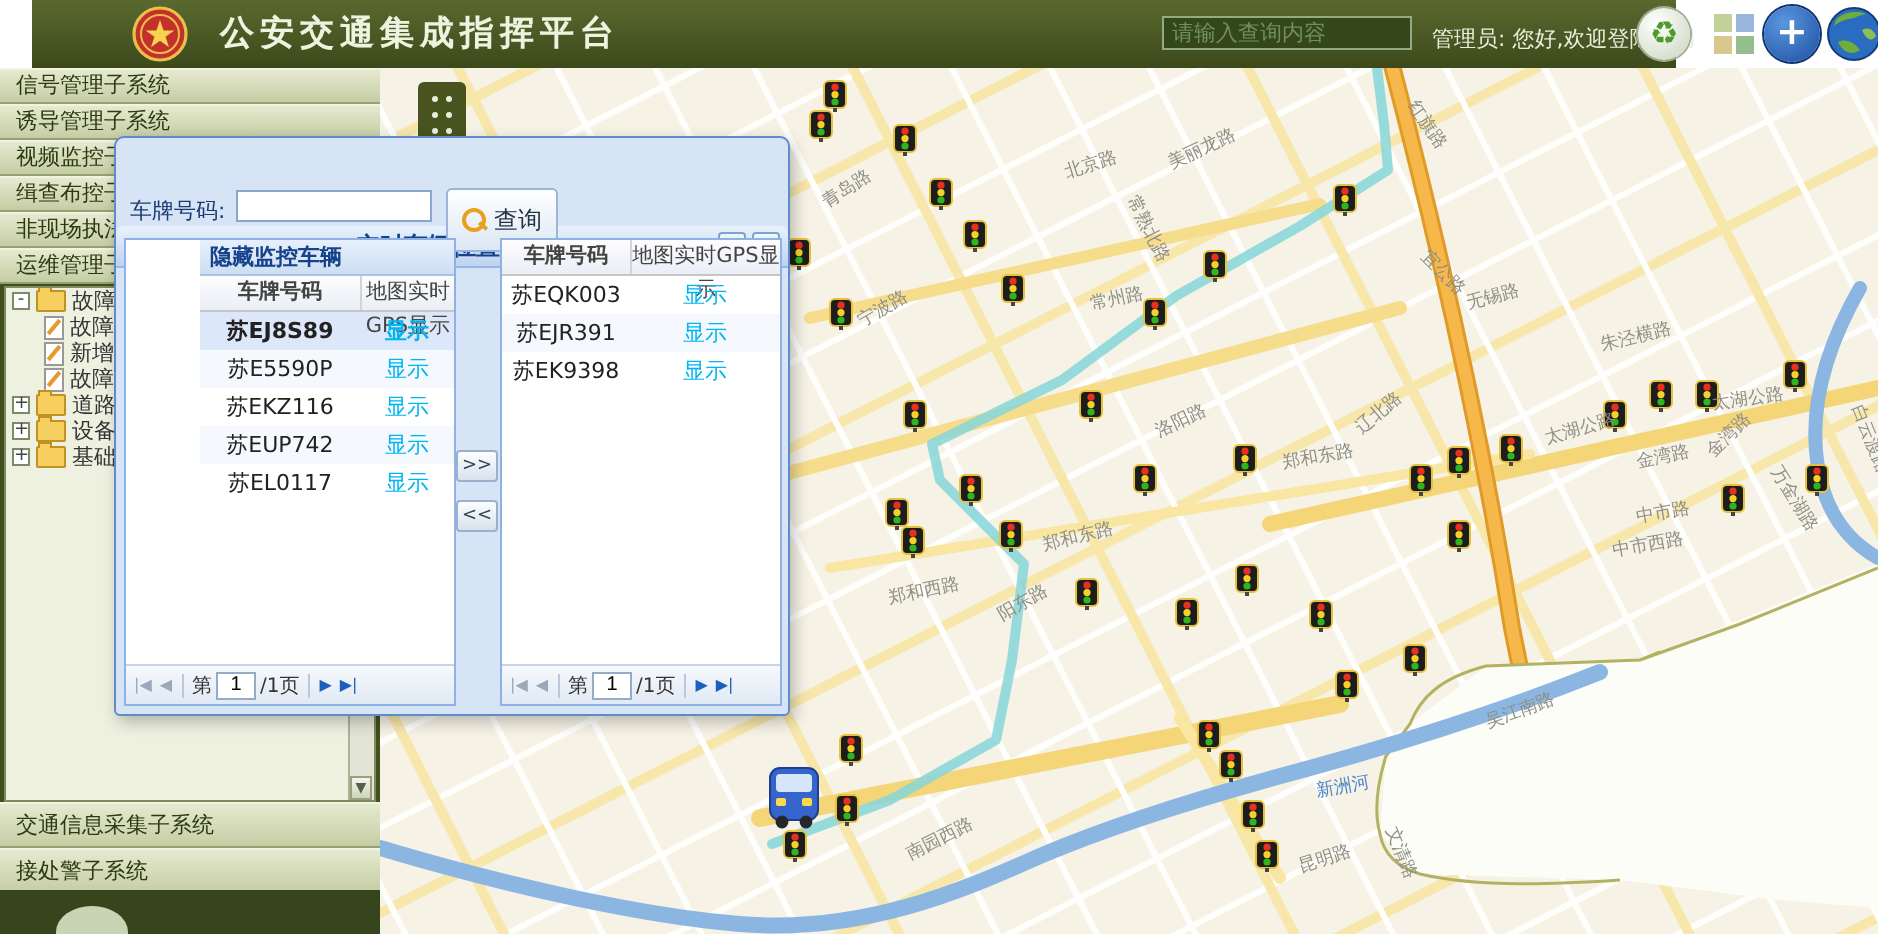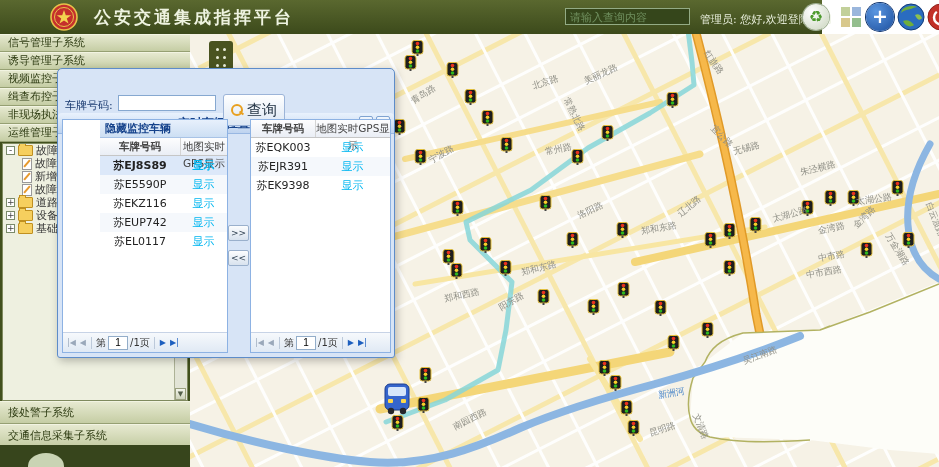--- a/index.html
+++ b/index.html
@@ -1,19 +1,19 @@
 <!DOCTYPE html>
 <html><head>
 <meta charset="utf-8">
 <style>
   html,body{margin:0;padding:0;}
   body{width:939px;height:467px;overflow:hidden;position:relative;background:#fff;
        font-family:"DejaVu Sans",sans-serif;}
   
-  .header{position:absolute;left:0;top:0;width:822px;height:34px;z-index:60;
+  .header{position:absolute;left:16px;top:0;width:822px;height:34px;z-index:60;
           background:linear-gradient(#5a682f,#3c4a1b);}
   .emblem{position:absolute;left:50px;top:3px;width:28px;height:28px;}
   .app-title{position:absolute;left:94px;top:0;height:34px;line-height:34px;
              font-size:17px;font-weight:bold;color:#eef3e0;letter-spacing:3px;}
   .hdr-search{position:absolute;left:565px;top:8px;width:115px;height:15px;background:#35461b;
               border:1px solid #93ab85;color:#7d9a6b;font-size:11px;padding:0 4px;}
   .hdr-search::placeholder{color:#6f8f5e;opacity:1;}
   .welcome{position:absolute;left:700px;top:12px;font-size:11px;color:#e8eedb;white-space:nowrap;}
   .hicon{position:absolute;cursor:pointer;}
   .refresh{left:803px;top:4px;width:26px;height:26px;border-radius:50%;
@@ -77,21 +77,21 @@
           background:linear-gradient(#f2f7fd,#cfdff4);border:1px solid #7fa3d1;border-radius:2px;
           font-size:10px;line-height:11px;text-align:center;color:#39609e;font-weight:bold;cursor:pointer;}
   .dlg-btn.collapse{right:21px;}.dlg-btn.close{right:4px;}
   .collapse i{display:inline-block;font-style:normal;transform:rotate(90deg);}
   .dlg-body{position:absolute;left:0;top:21px;right:0;bottom:0;}
   .form-row label{position:absolute;left:7px;top:8px;font-size:11px;color:#1a3a70;}
   .plate-input{position:absolute;left:60px;top:5px;width:92px;height:14px;border:1px solid #86a8d0;
           font-size:11px;padding:0 2px;}
   .query-btn{position:absolute;left:165px;top:4px;height:32px;display:flex;align-items:center;gap:4px;
           padding:0 7px;background:linear-gradient(#fff,#dce7f4);border:1px solid #9cb4d8;
-          border-radius:3px;font-size:15px;color:#223344;font-family:inherit;cursor:pointer;}
+          border-radius:3px;font-size:12px;color:#223344;font-family:inherit;cursor:pointer;}
   .mag{width:8px;height:8px;border:2px solid #e8a020;border-radius:50%;position:relative;
           display:inline-block;flex:none;}
   .mag::after{content:"";position:absolute;left:6px;top:6px;width:5px;height:2px;background:#e8a020;
           transform:rotate(40deg);}
   .panel{position:absolute;top:29px;height:234px;background:#fff;border:1px solid #8db2e3;
          box-sizing:border-box;}
   .panel.left{left:4px;width:166px;padding-left:37px;}
   .panel.right{left:192px;width:141px;}
   .panel-hd{height:17px;line-height:17px;background:linear-gradient(#e7f0fc,#cddff3);
             border-bottom:1px solid #a8c3e6;font-size:11px;font-weight:bold;color:#15428b;padding-left:5px;}
@@ -637,22 +637,22 @@
           <span class="icon-folder"></span>
           <span>基础设置</span>
         </div>
       </div>
     <div class="vscroll">
       <div class="sb-btn up">▲</div>
       <div class="sb-btn down">▼</div>
     </div>
   </div>
   <div id="menu-bottom" class="menu-bottom">
+      <div class="menu-btn">交通信息采集子系统</div>
       <div class="menu-btn">接处警子系统</div>
-      <div class="menu-btn">交通信息采集子系统</div>
     </div>
   <div class="sb-foot"></div>
 </div>
 
 <div class="dock-handle">
   <i></i>
     <i></i>
     <i></i>
     <i></i>
     <i></i>

